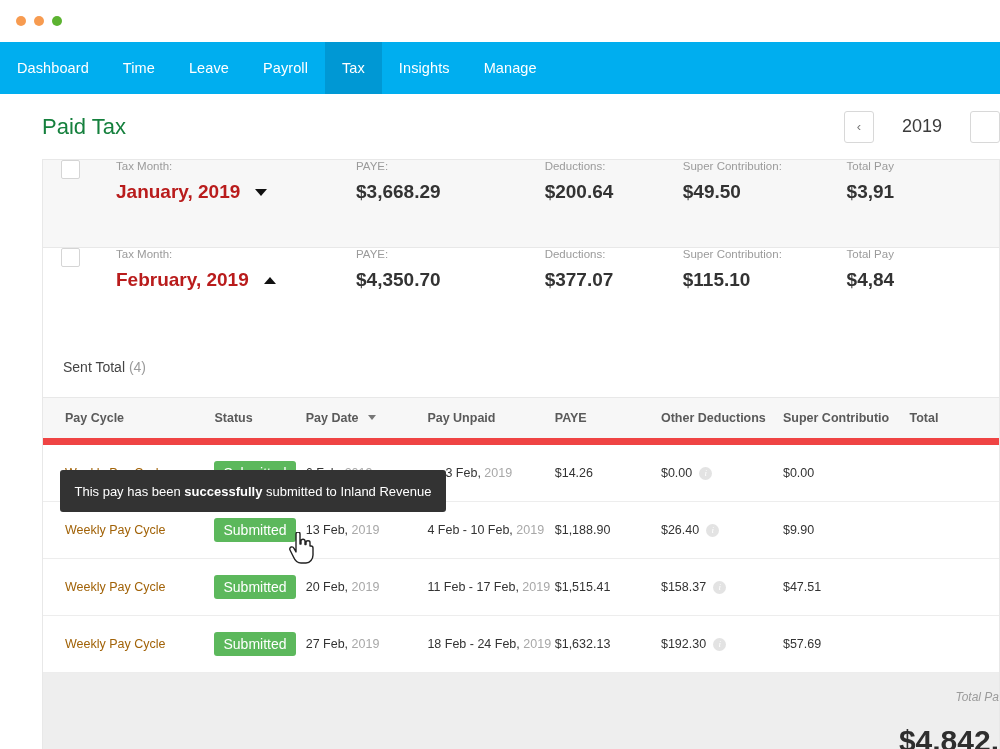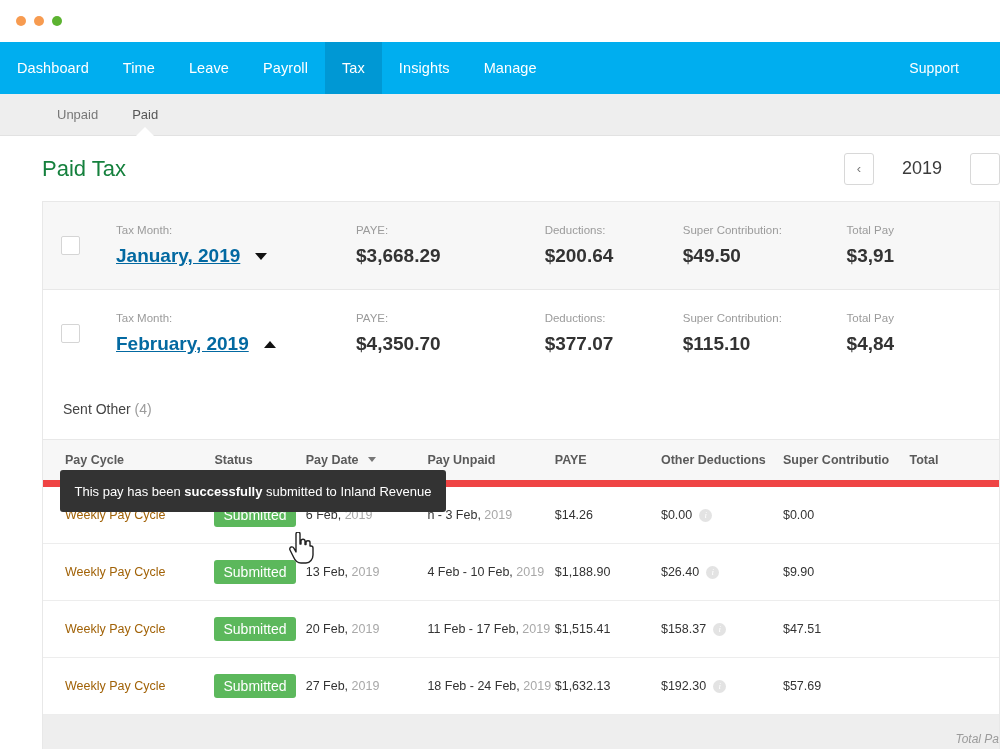--- a/index.html
+++ b/index.html
@@ -63,32 +63,32 @@
     width: 30px; height: 32px; border: 1px solid #d8d8d8; background: #fff;
     border-radius: 3px; color: #777; font-size: 13px; line-height: 30px;
     text-align: center; cursor: pointer; display:block;
   }
   .ylabel { font-size: 18px; color: #3b3b3b; padding: 0 28px; font-weight: 500; }
 
   
   .content { padding: 0 0 0 42px; }
   .month-row {
     background: #f7f7f7; border: 1px solid #e8e8e8; border-bottom: none;
-    height: 88px; display: flex; align-items: center; padding-left: 18px;
+    height: 88px; display: flex; padding-left: 18px;
     position: relative;
   }
   .month-row.expanded { background: #ffffff; }
   .chk {
     width: 19px; height: 19px; border: 1px solid #d5d5d5; background: #fff;
     border-radius: 2px; flex: 0 0 auto; cursor: pointer;
   }
   .mcol { padding-left: 0; }
   .mlabel { font-size: 11.5px; color: #9b9b9b; margin-bottom: 9px; }
   .mvalue { font-size: 19px; color: #333333; font-weight: 600; white-space: nowrap; }
-  .mvalue.link { color: #0369a1; font-weight: 600; display: flex; align-items: center; gap: 15px; cursor: pointer; text-decoration: underline; }
+  .mvalue.link { color: #b91c1c; font-weight: 600; display: flex; align-items: center; gap: 15px; cursor: pointer; }
   .tri-down { width:0;height:0;border-left:6px solid transparent;border-right:6px solid transparent;border-top:7px solid #111; display:block; }
   .tri-up { width:0;height:0;border-left:6px solid transparent;border-right:6px solid transparent;border-bottom:7px solid #111; display:block; }
 
   .c-month { width: 252px; margin-left: 36px; }
   .c-paye  { width: 198px; }
   .c-ded   { width: 145px; }
   .c-super { width: 172px; }
   .c-total { width: 160px; }
 
   
@@ -181,36 +181,22 @@
       <div class="nav-item active">
           <span>Tax</span>
         </div>
       <div class="nav-item">
           <span>Insights</span>
         </div>
       <div class="nav-item">
           <span>Manage</span>
         </div>
     </div>
-    <div class="nav-right">
-      <div class="nav-item">
-          <span>Support</span>
-        </div>
-    </div>
-  </div>
-
-  <div class="subnav">
-    <div class="subnav-item">
-        <span>Unpaid</span>
-      </div>
-    <div class="subnav-item active">
-      <span>Paid</span>
-      <span class="subnav-caret"></span>
-    </div>
-  </div>
+  </div>
+
 
   <div class="page-head">
     <div class="page-title">Paid Tax</div>
     <div class="year-nav">
       <div class="ybtn">‹</div>
       <div class="ylabel">2019</div>
       <div class="ybtn"></div>
     </div>
   </div>
 
@@ -265,21 +251,21 @@
         <div class="mvalue">$115.10</div>
       </div>
       <div class="mcol c-total">
         <div class="mlabel">Total Pay</div>
         <div class="mvalue">$4,84</div>
       </div>
     </div>
 
     <div class="sent-wrap">
       <div class="sent-title">
-        <span>Sent Other</span>
+        <span>Sent Total</span>
         <span class="count">(4)</span>
       </div>
 
       <table class="pays">
         <thead>
           <tr>
             <th class="w-cycle">Pay Cycle</th>
             <th class="w-status">Status</th>
             <th class="w-date">
               <span>Pay Date</span>

